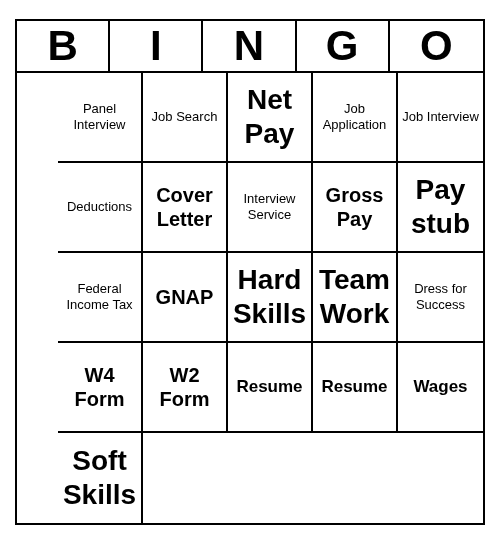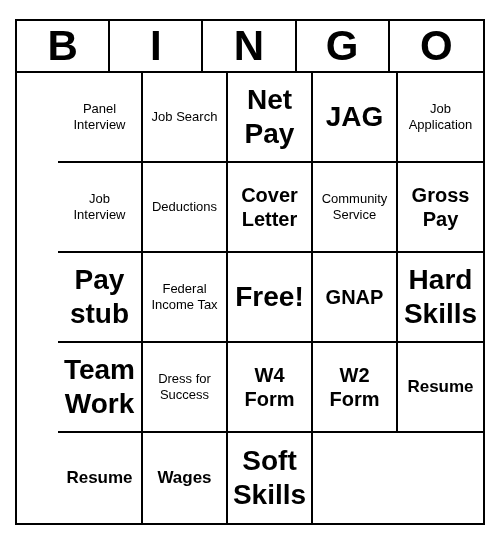--- a/index.html
+++ b/index.html
@@ -105,48 +105,42 @@
   <div class="bingo-cell">
         <span class="cell-text">Panel Interview</span>
       </div>
       <div class="bingo-cell">
         <span class="cell-text">Job Search</span>
       </div>
       <div class="bingo-cell">
         <span class="cell-text-xlarge">Net Pay</span>
       </div>
       <div class="bingo-cell">
-        <span class="cell-text-xlarge">JAG</span>
-      </div>
-      <div class="bingo-cell">
         <span class="cell-text">Job Application</span>
       </div>
       <div class="bingo-cell">
         <span class="cell-text">Job Interview</span>
       </div>
       <div class="bingo-cell">
         <span class="cell-text">Deductions</span>
       </div>
       <div class="bingo-cell">
         <span class="cell-text-large">Cover Letter</span>
       </div>
       <div class="bingo-cell">
-        <span class="cell-text">Community Service</span>
+        <span class="cell-text">Interview Service</span>
       </div>
       <div class="bingo-cell">
         <span class="cell-text-large">Gross Pay</span>
       </div>
       <div class="bingo-cell">
         <span class="cell-text-xlarge">Pay stub</span>
       </div>
       <div class="bingo-cell">
         <span class="cell-text">Federal Income Tax</span>
-      </div>
-      <div class="bingo-cell">
-        <span class="cell-text-xlarge">Free!</span>
       </div>
       <div class="bingo-cell">
         <span class="cell-text-large">GNAP</span>
       </div>
       <div class="bingo-cell">
         <span class="cell-text-xlarge">Hard Skills</span>
       </div>
       <div class="bingo-cell">
         <span class="cell-text-xlarge">Team Work</span>
       </div>

